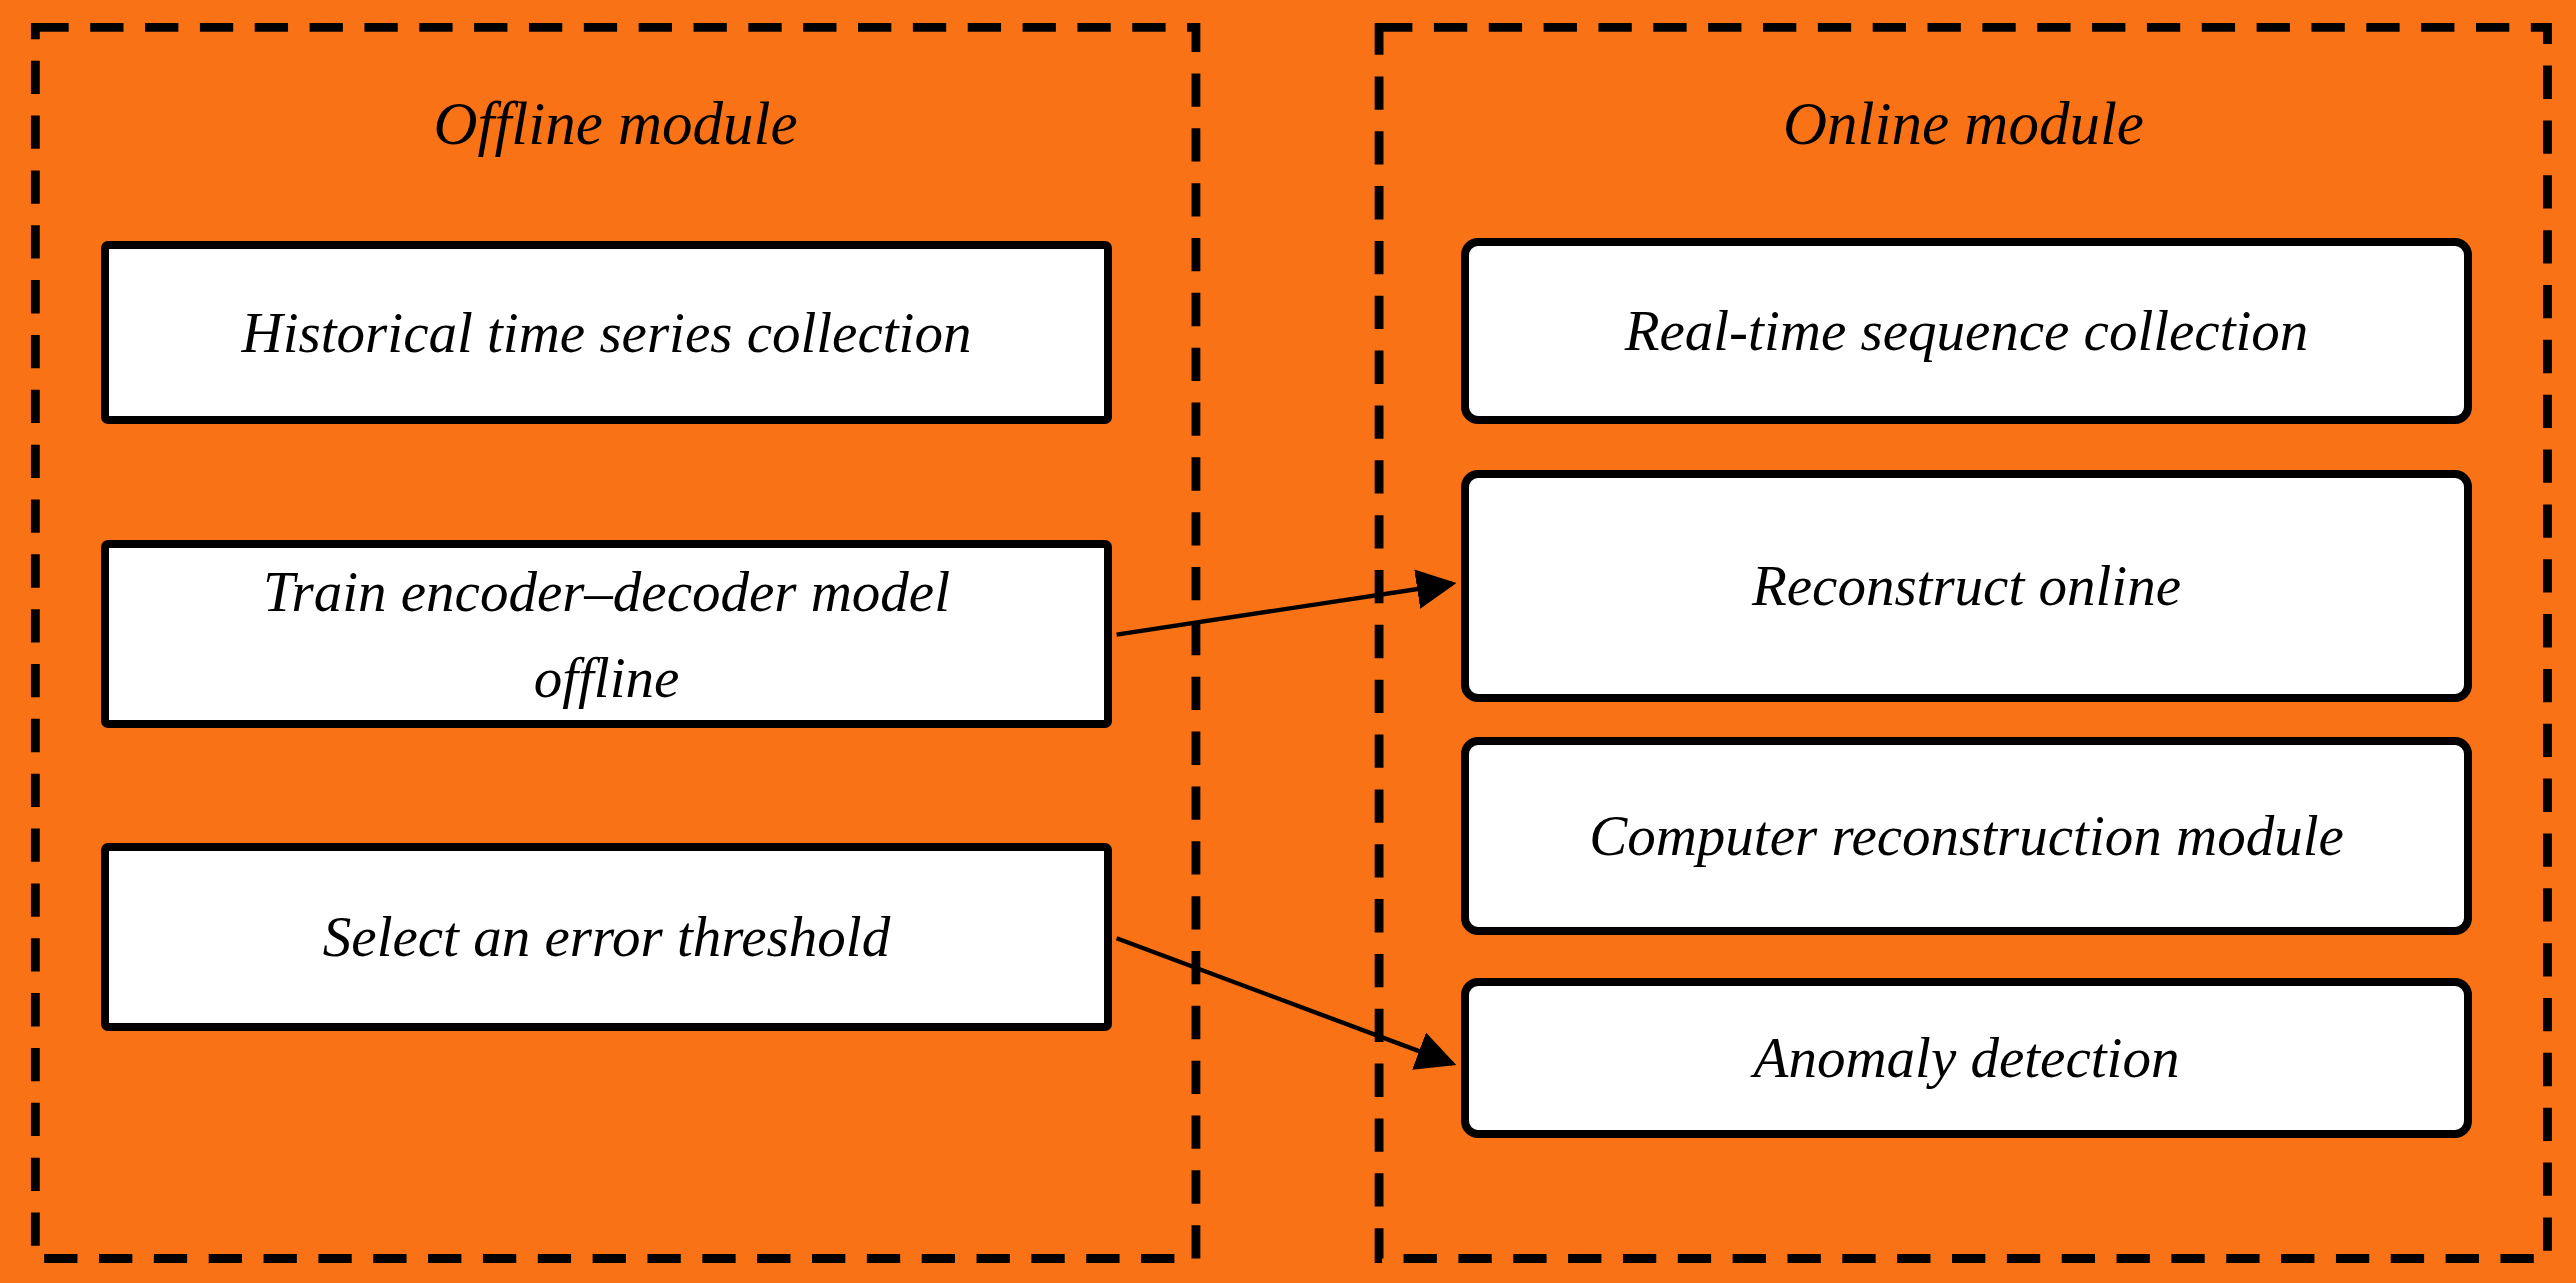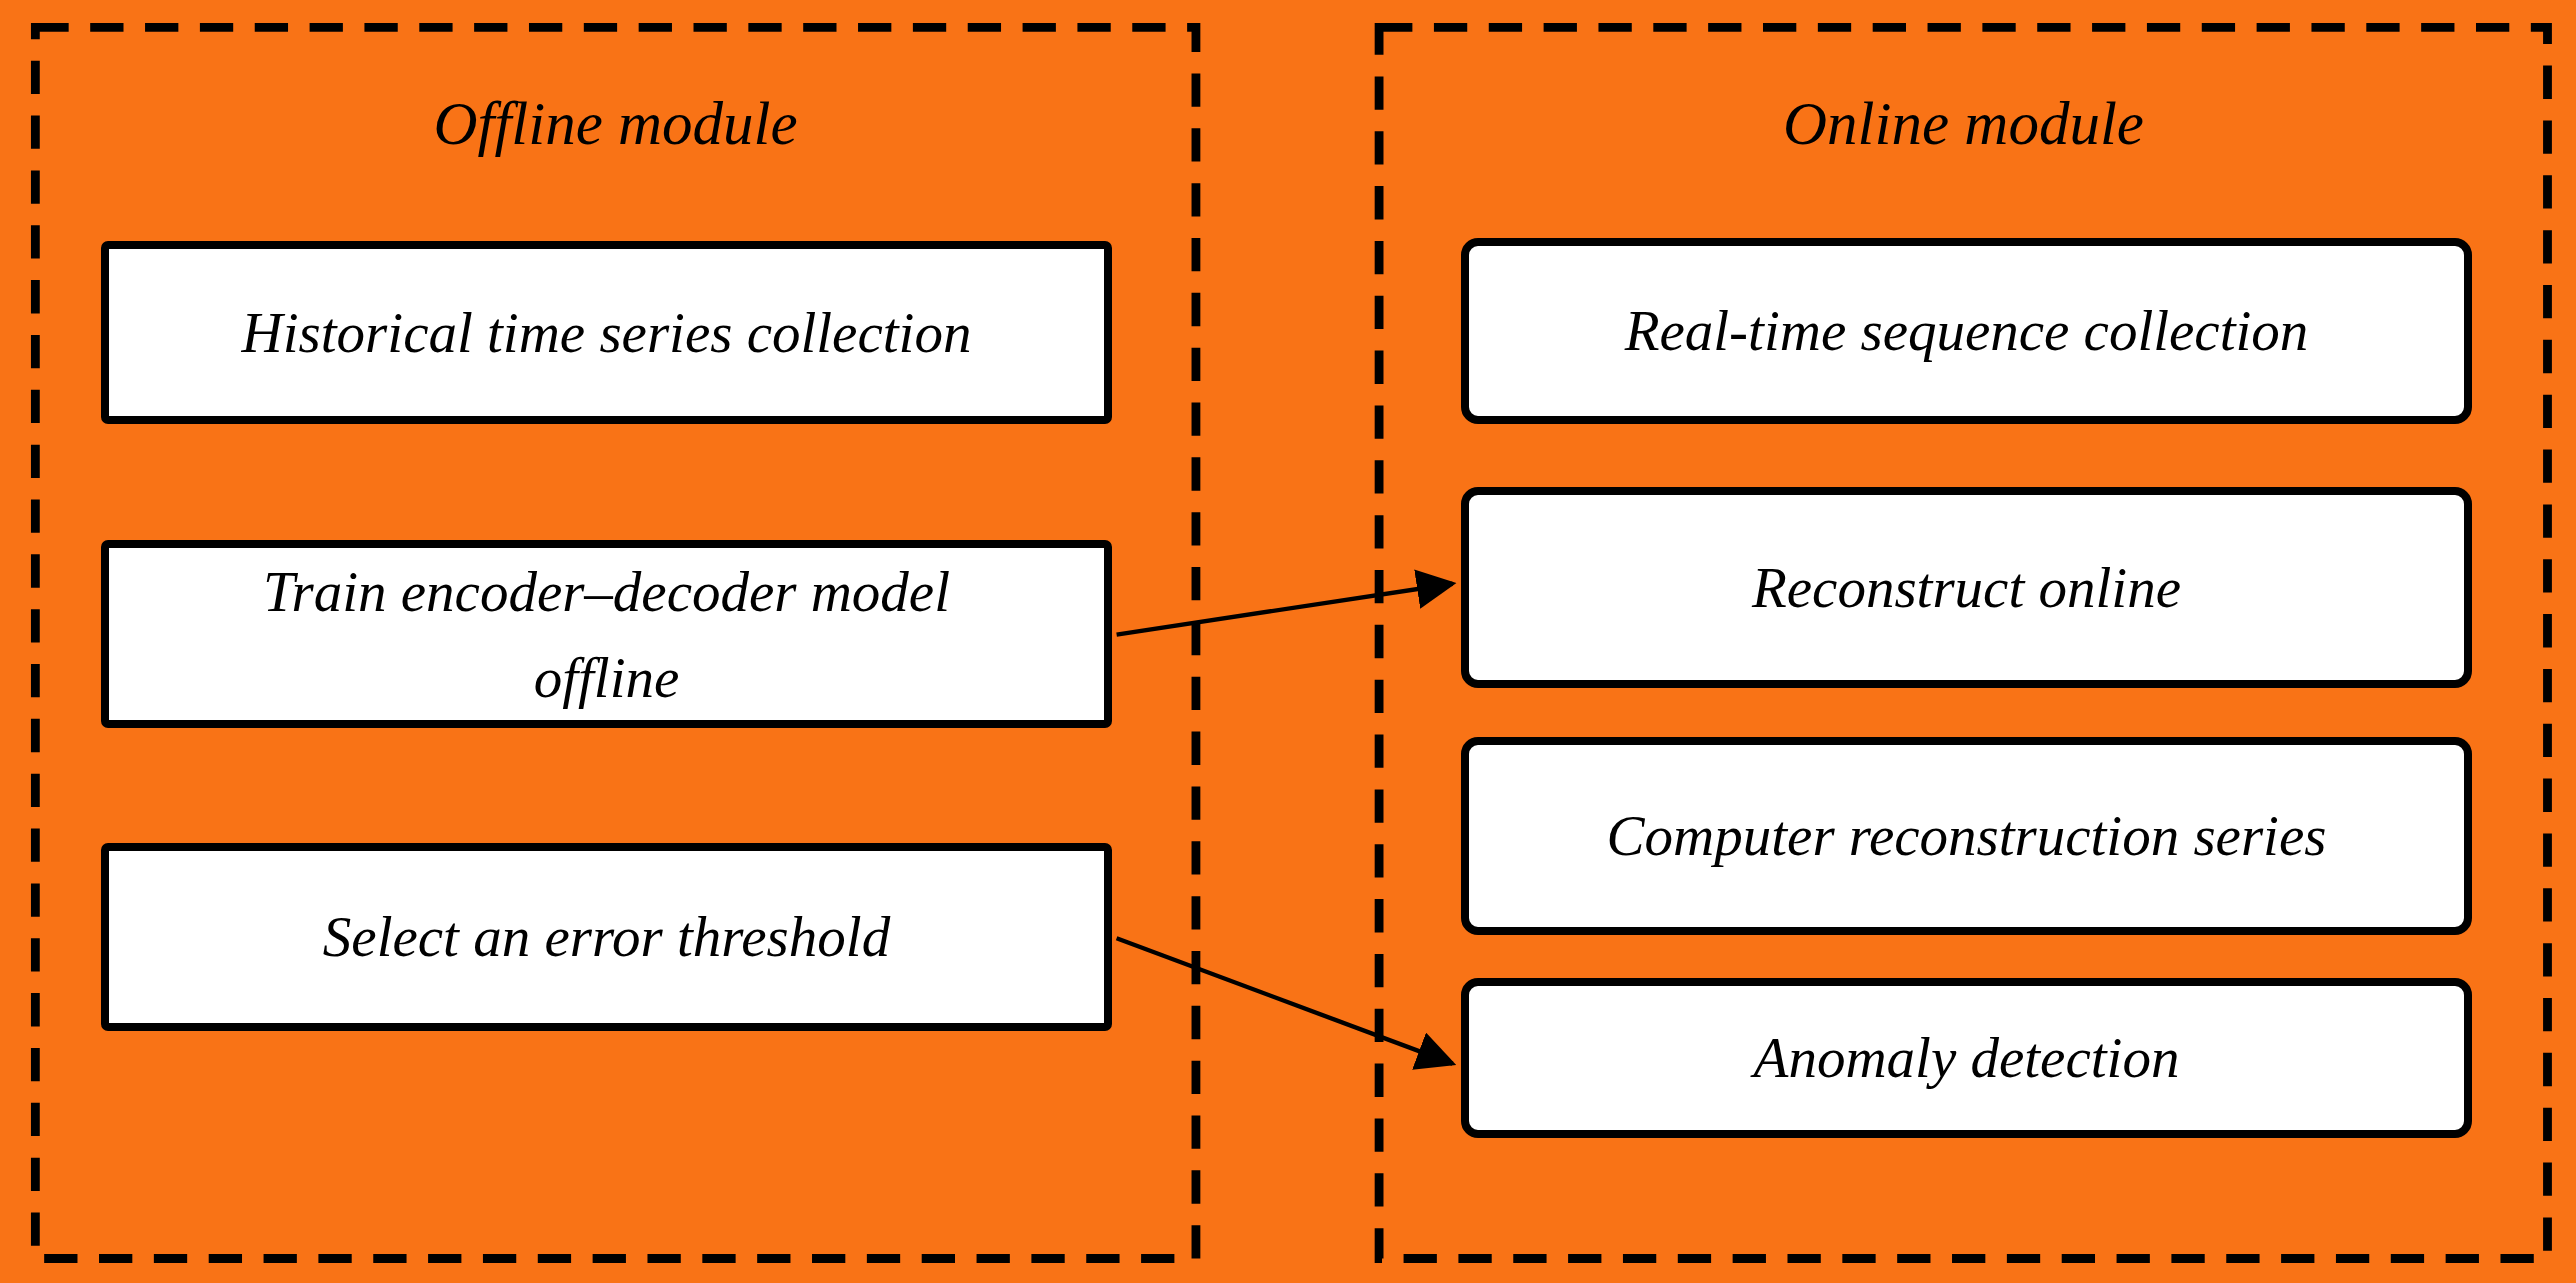--- a/index.html
+++ b/index.html
@@ -47,21 +47,21 @@
     font-size: 57px;
     line-height: 1.5;
     color: #000000;
   }
   .col-left  { left: 101px;  width: 1011px; border-radius: 7px; }
   .col-right { left: 1461px; width: 1011px; border-radius: 17px; }
   .box-historical  { top: 241px;  height: 183px; }
   .box-train       { top: 540px;  height: 188px; justify-content: flex-end; }
   .box-threshold   { top: 843px;  height: 188px; }
   .box-realtime    { top: 238px;  height: 186px; }
-  .box-reconstruct { top: 487px;  height: 201px; }
+  .box-reconstruct { top: 470px;  height: 232px; }
   .box-error       { top: 737px;  height: 198px; }
   .box-anomaly     { top: 978px;  height: 160px; }
   .frame-rect {
     fill: none;
     stroke: #000000;
     stroke-width: 9;
     stroke-dasharray: 34 22;
   }
   .arrow-line {
     stroke: #000000;
@@ -107,21 +107,21 @@
 
   <div class="box col-right box-realtime">
     <span>Real-time sequence collection</span>
   </div>
 
   <div class="box col-right box-reconstruct">
     <span>Reconstruct online</span>
   </div>
 
   <div class="box col-right box-error">
-    <span>Computer reconstruction series</span>
+    <span>Computer reconstruction module</span>
   </div>
 
   <div class="box col-right box-anomaly">
     <span>Anomaly detection</span>
   </div>
 
 </div>
 
 
 </body></html>

